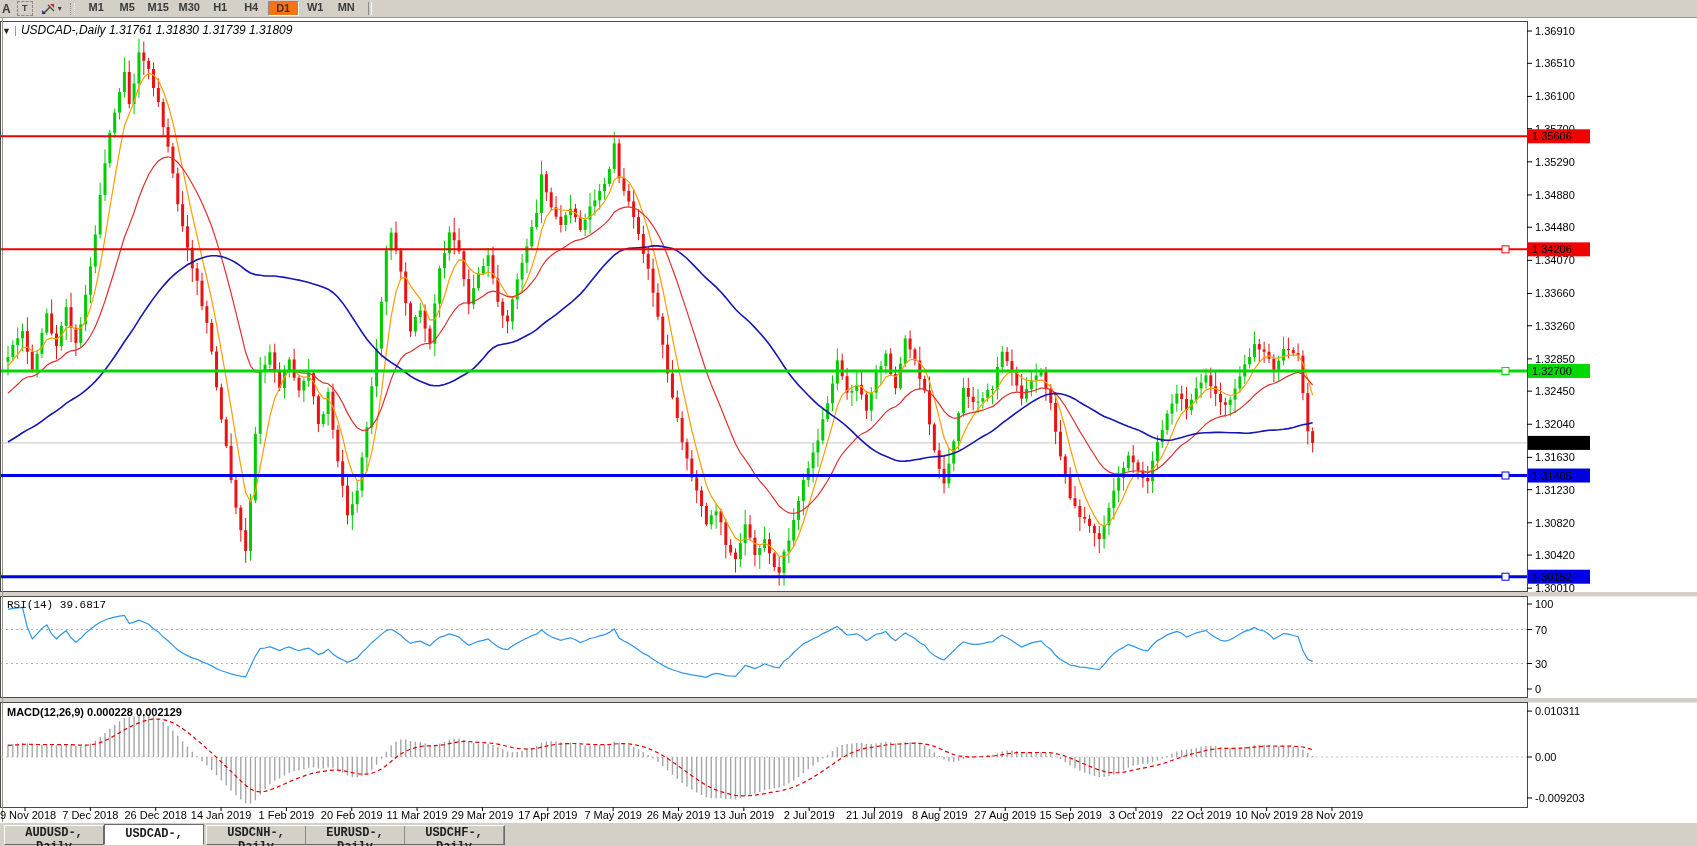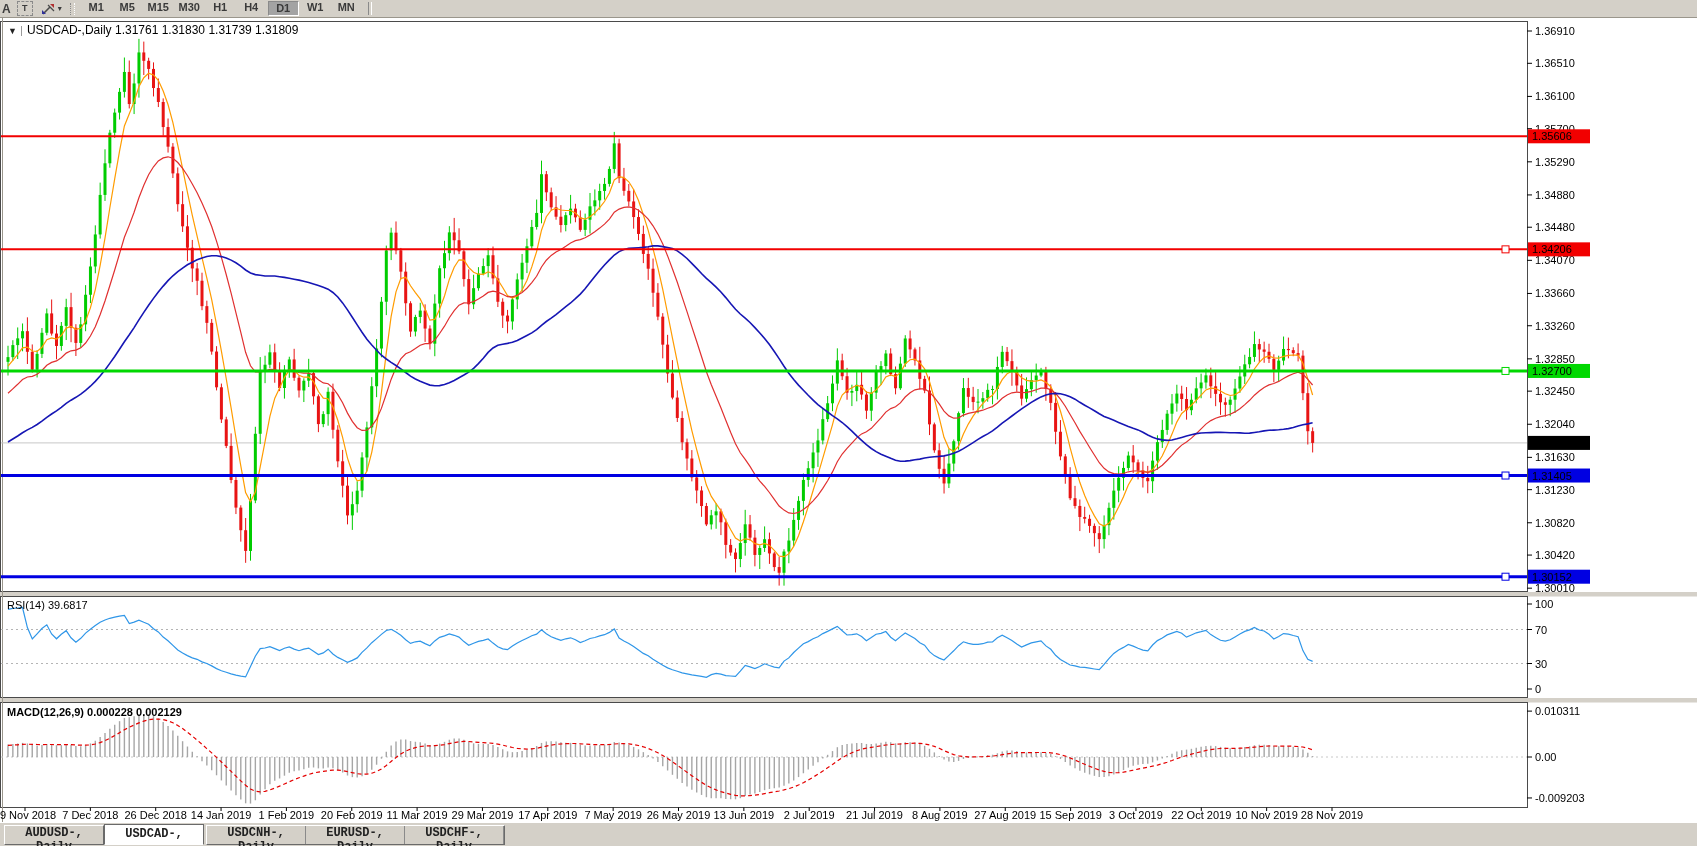--- a/index.html
+++ b/index.html
@@ -10,27 +10,27 @@
            border-bottom:1px solid #9a968c;display:flex;align-items:center;z-index:5;}
   .tb-letter{font:700 12px "Liberation Sans",sans-serif;color:#3c3c3c;margin:0 6px 0 2px;}
   .tb-ticon{width:14px;height:13px;border:1px dashed #8a8a8a;font:700 9px "Liberation Sans",sans-serif;
             color:#3c3c3c;text-align:center;line-height:12px;margin-right:8px;}
   .tb-arrows{width:16px;height:14px;margin-right:1px;}
   .tb-caret{font-size:8px;color:#3c3c3c;margin-right:6px;}
   .grip{width:3px;height:12px;border-left:1px dotted #8a8a8a;border-right:1px dotted #fff;margin:0 6px 0 2px;}
   .sep{width:2px;height:13px;border-left:1px solid #8a8a8a;border-right:1px solid #fff;margin:0 6px;}
   .tfbtn{min-width:25px;padding:0 2px;height:15px;line-height:15px;text-align:center;
          font:600 11px "Liberation Sans",sans-serif;color:#3a3a3a;margin:0 1px;}
-  .tfbtn.active{background:#a3a3a3;border:1px solid;border-color:#8a8a8a #ffffff #ffffff #8a8a8a;
+  .tfbtn.active{background:#f97316;border:1px solid;border-color:#8a8a8a #ffffff #ffffff #8a8a8a;
                 height:13px;line-height:13px;}
   
   #chart{position:absolute;left:0;top:0;z-index:1;}
   svg text{font-family:"Liberation Sans",sans-serif;font-size:11px;fill:#000;}
   
-  .symtitle{position:absolute;left:6px;top:23px;z-index:2;font-size:12px;color:#000;white-space:pre;}
+  .symtitle{position:absolute;left:0;top:23px;z-index:2;font-size:12px;color:#000;white-space:pre;font-style:italic;}
   .symtitle .dd{display:inline-block;font-size:9px;color:#222;border-right:1px solid #9a9a9a;
                 padding:0 4px 0 2px;margin-right:5px;}
   .indlabel{position:absolute;z-index:2;font-size:11px;color:#000;}
   
   .tabbar{position:absolute;left:0;top:822px;width:1697px;height:24px;background:#d4d0c8;
           border-top:1px solid #fff;display:flex;align-items:flex-start;padding-left:4px;
           box-sizing:border-box;z-index:5;}
   .tab{height:18px;line-height:18px;width:98px;text-align:center;margin-top:2px;
        font:700 12px "Liberation Mono",monospace;color:#222;}
   .tab.boxed{border:1px solid;border-color:#ffffff #6a6a6a #6a6a6a #ffffff;}
@@ -1025,21 +1025,21 @@
       <line x1="1201.3" y1="807.5" x2="1201.3" y2="811" stroke="#000"></line>
       <text x="1201.3" y="819" text-anchor="middle">22 Oct 2019</text>
       <line x1="1266.6499999999999" y1="807.5" x2="1266.6499999999999" y2="811" stroke="#000"></line>
       <text x="1266.6499999999999" y="819" text-anchor="middle">10 Nov 2019</text>
       <line x1="1332" y1="807.5" x2="1332" y2="811" stroke="#000"></line>
       <text x="1332" y="819" text-anchor="middle">28 Nov 2019</text>
     </svg>
 
   <div class="symtitle"><span class="dd">▼</span><span>USDCAD-,Daily</span><span> </span><span>1.31761 1.31830 1.31739 1.31809</span></div>
 
-  <div class="indlabel" style="left:7px;top:599px;">RSI(14) 39.6817</div>
+  <div class="indlabel" style="left:7px;top:599px;font-family:Liberation Mono, monospace;">RSI(14) 39.6817</div>
   <div class="indlabel" style="left:7px;top:706px;font-weight:bold;">MACD(12,26,9) 0.000228 0.002129</div>
 
   <div class="tabbar">
     <span class="tab boxed">AUDUSD-, Daily</span>
     <span class="tab active">USDCAD-, Daily</span>
     <span class="tabgroup">
       <span class="tab">USDCNH-, Daily</span>
       <span class="tab">EURUSD-, Daily</span>
       <span class="tab">USDCHF-, Daily</span>
     </span>

